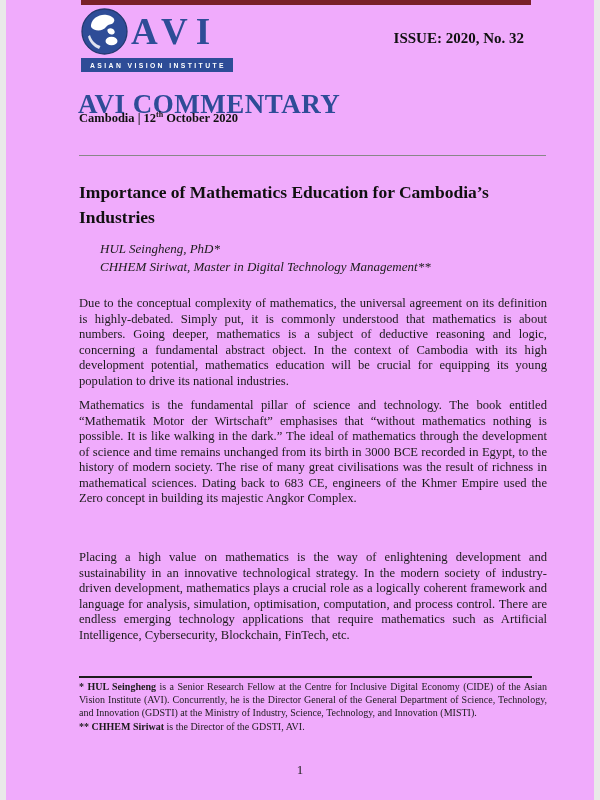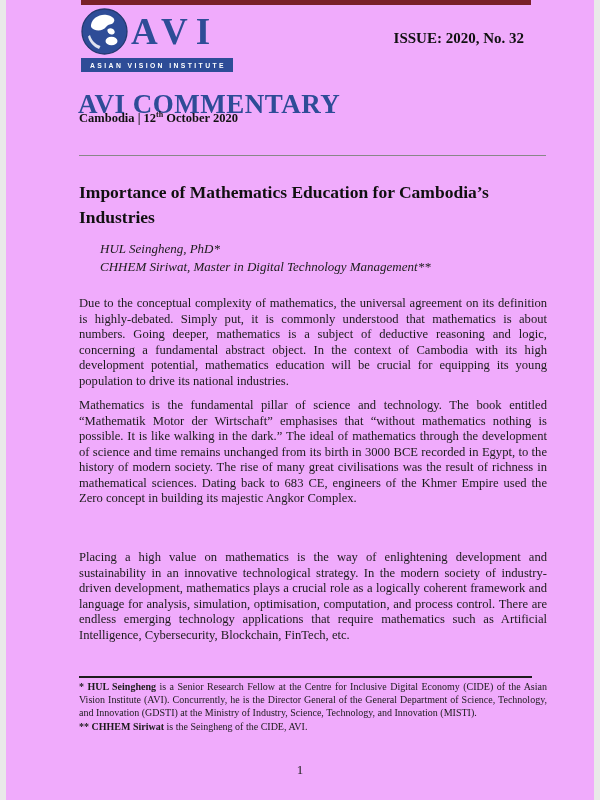--- a/index.html
+++ b/index.html
@@ -124,18 +124,18 @@
   <div class="body-par p1">Due to the conceptual complexity of mathematics, the universal agreement on its definition is highly-debated. Simply put, it is commonly understood that mathematics is about numbers. Going deeper, mathematics is a subject of deductive reasoning and logic, concerning a fundamental abstract object. In the context of Cambodia with its high development potential, mathematics education will be crucial for equipping its young population to drive its national industries.</div>
 
 
   <div class="body-par p2">Mathematics is the fundamental pillar of science and technology. The book entitled “Mathematik Motor der Wirtschaft” emphasises that “without mathematics nothing is possible. It is like walking in the dark.” The ideal of mathematics through the development of science and time remains unchanged from its birth in 3000 BCE recorded in Egypt, to the history of modern society. The rise of many great civilisations was the result of richness in mathematical sciences. Dating back to 683 CE, engineers of the Khmer Empire used the Zero concept in building its majestic Angkor Complex.</div>
   <div class="body-par p3">Placing a high value on mathematics is the way of enlightening development and sustainability in an innovative technological strategy. In the modern society of industry-driven development, mathematics plays a crucial role as a logically coherent framework and language for analysis, simulation, optimisation, computation, and process control. There are endless emerging technology applications that require mathematics such as Artificial Intelligence, Cybersecurity, Blockchain, FinTech, etc.</div>
 
   <div class="rule-thick"></div>
 
   <div class="footnotes">
     <div><b>* HUL Seingheng</b><span> is a Senior Research Fellow at the Centre for Inclusive Digital Economy (CIDE) of the Asian Vision Institute (AVI). Concurrently, he is the Director General of the General Department of Science, Technology, and Innovation (GDSTI) at the Ministry of Industry, Science, Technology, and Innovation (MISTI).</span></div>
-    <div><b>** CHHEM Siriwat</b><span> is the Seingheng of the CIDE, AVI.</span></div>
+    <div><b>** CHHEM Siriwat</b><span> is the Director of the GDSTI, AVI.</span></div>
   </div>
 
   <div class="page-number">1</div>
 
 </div>
 
 </body></html>

